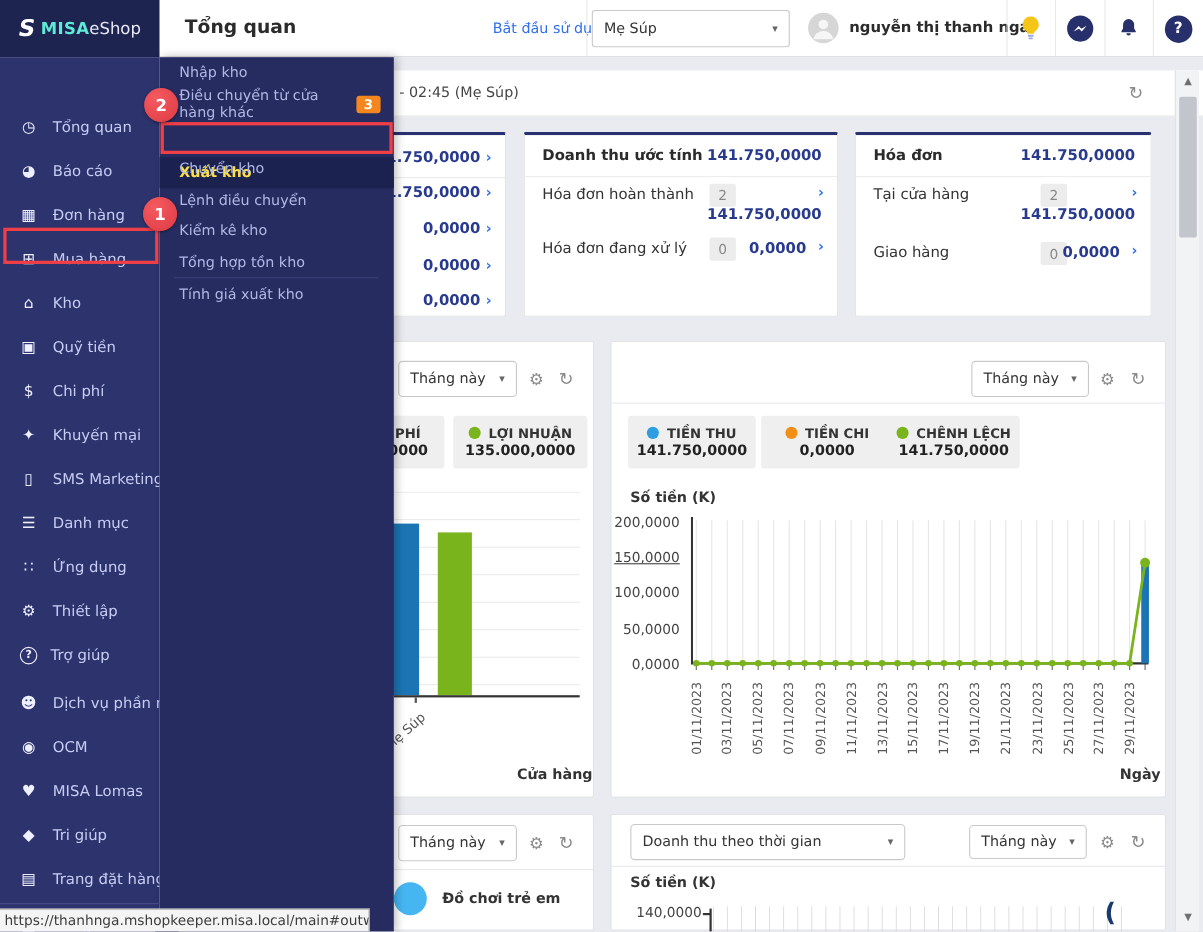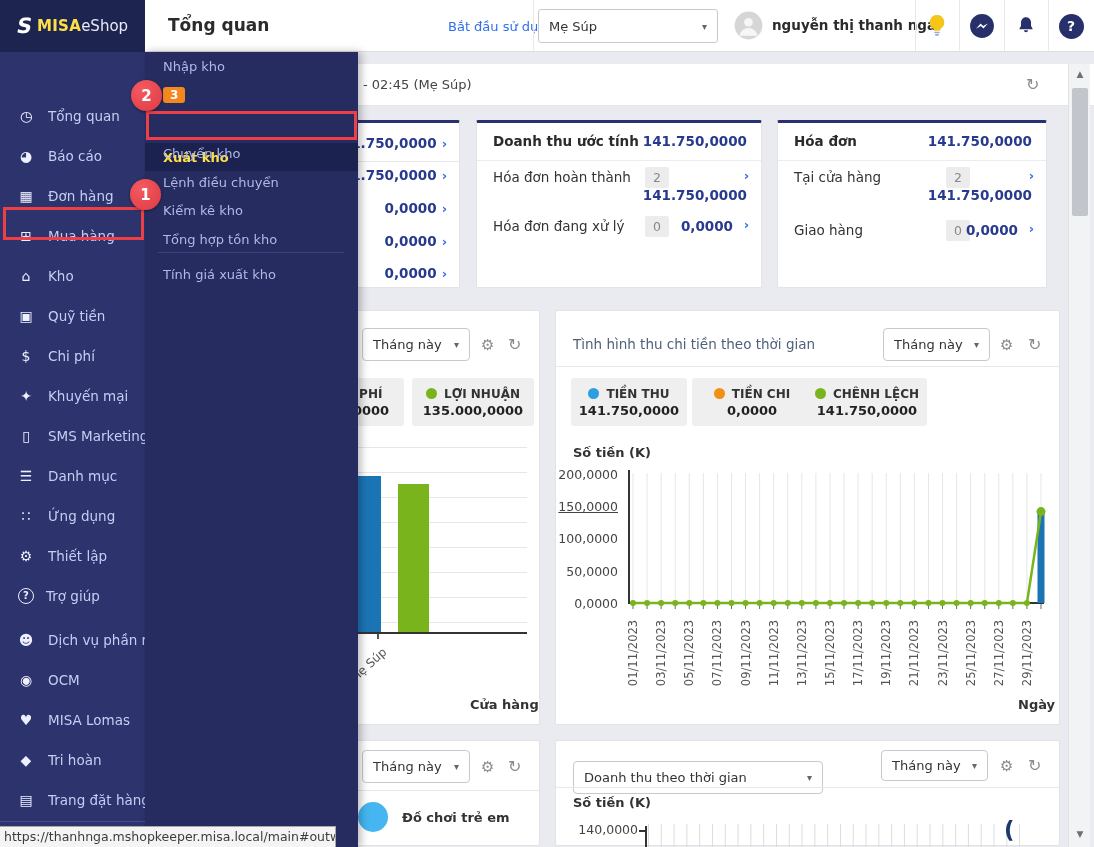--- a/index.html
+++ b/index.html
@@ -5,21 +5,21 @@
   * { margin:0; padding:0; box-sizing:border-box; }
   html,body { background:#fff; }
   body { font-family:"DejaVu Sans","Liberation Sans",sans-serif; font-size:13px; color:#333; }
   #app { position:relative; width:1094px; height:847px; overflow:hidden; background:#e9ebf1; outline:1px solid #c9c9c9; }
   .abs { position:absolute; }
 
   
   .header { position:absolute; left:0; top:0; width:1094px; height:52px; background:#fff; border-bottom:1px solid #ddd; z-index:20; }
   .logo-bar { position:absolute; left:0; top:0; width:145px; height:52px; background:#1e2450; display:flex; align-items:center; justify-content:center; gap:5px; z-index:21; }
   .logo-s { color:#fff; font-weight:bold; font-size:21px; transform:skewX(-10deg); }
-  .brand-b { color:#fde047; font-weight:bold; font-size:15px; letter-spacing:.3px; }
+  .brand-b { color:#5eead4; font-weight:bold; font-size:15px; letter-spacing:.3px; }
   .brand-l { color:#e8eaf6; font-size:15px; }
   .page-title { position:absolute; left:168px; top:15px; font-size:17px; font-weight:bold; color:#2b2b2b; }
   .start-link { position:absolute; left:448px; top:19px; color:#2f6fed; font-size:13px; cursor:pointer; }
   .hdr-divider { position:absolute; top:0; width:1px; height:51px; background:#e8e8e8; }
   .store-dd { position:absolute; left:538px; top:9px; width:180px; height:34px; border:1px solid #c9c9c9; border-radius:3px; background:#fff; display:flex; align-items:center; justify-content:space-between; padding:0 10px; }
   .dd-chevron { color:#666; font-size:10px; }
   .avatar { position:absolute; left:734px; top:11px; width:29px; height:29px; }
   .user-name { position:absolute; left:772px; top:17px; font-weight:bold; font-size:13.5px; color:#2b2b2b; }
   .user-chevron { position:absolute; left:930px; top:20px; color:#555; font-size:10px; }
   .hdr-icon { position:absolute; top:12px; width:28px; height:28px; display:flex; align-items:center; justify-content:center; cursor:pointer; }
@@ -187,21 +187,20 @@
   <div id="store-bars">
       <div class="bar" style="left: 350px; width: 31px; top: 476.075px; height: 155.925px; background: rgb(27, 117, 181);"></div>
       <div class="bar" style="left: 398px; width: 31px; top: 483.5px; height: 148.5px; background: rgb(122, 180, 29);"></div>
     </div>
   <div class="axis-line-x" style="left:358px; top:632px; width:169px;"></div>
   <div class="abs" style="left:377px; top:634px; width:2px; height:5px; background:#555; z-index:3;"></div>
   <span class="abs" style="left:346px; top:658px; font-size:12px; color:#555; transform:rotate(-42deg); z-index:3; white-space:nowrap;">Mẹ Súp</span>
   <span class="axis-title" style="left:470px; top:697px;text-align:right;">Cửa hàng</span>
 
   <div class="panel" style="left:555px; top:310px; width:505px; height:415px;"></div>
-  <span class="panel-title abs" style="left:573px; top:336px; z-index:3;">Tình hình thu chi tiền theo thời gian</span>
   <div class="dropdown" style="left:883px; top:328px; width:107px;">
     <span>Tháng này</span>
       <span class="dd-chevron">▾</span>
   </div>
   <span class="gear-ico abs" style="left:1000px; top:336px; z-index:3;">⚙</span>
   <span class="refresh-ico abs" style="left:1028px; top:335px; z-index:3;">↻</span>
   <div class="hline" style="left:556px; top:366px; width:503px;"></div>
   <div class="chip" style="left:571px; top:378px; width:116px;">
     <span class="l1">
         <span class="dot" style="background:#2d9fe0;"></span>
@@ -348,21 +347,21 @@
     <span>Tháng này</span>
       <span class="dd-chevron">▾</span>
   </div>
   <span class="gear-ico abs" style="left:481px; top:758px; z-index:3;">⚙</span>
   <span class="refresh-ico abs" style="left:508px; top:757px; z-index:3;">↻</span>
   <div class="hline" style="left:349px; top:790px; width:190px;"></div>
   <div class="abs" style="left:358px; top:802px; width:30px; height:30px; border-radius:50%; background:#45b6f2; z-index:3;"></div>
   <span class="abs" style="left:402px; top:810px; font-weight:bold; font-size:13px; z-index:3;">Đồ chơi trẻ em</span>
 
   <div class="panel" style="left:555px; top:740px; width:505px; height:106px;"></div>
-  <div class="dropdown" style="left:573px; top:749px; width:250px;margin-top:12px;">
+  <div class="dropdown" style="left:573px; top:749px; width:250px;">
     <span>Doanh thu theo thời gian</span>
       <span class="dd-chevron">▾</span>
   </div>
   <div class="dropdown" style="left:881px; top:750px; width:107px; height:31px;">
     <span>Tháng này</span>
       <span class="dd-chevron">▾</span>
   </div>
   <span class="gear-ico abs" style="left:1000px; top:757px; z-index:3;">⚙</span>
   <span class="refresh-ico abs" style="left:1028px; top:756px; z-index:3;">↻</span>
   <div class="hline" style="left:556px; top:787px; width:503px;"></div>
@@ -488,56 +487,57 @@
       <div class="sb-item" style="top: 610px;">
         <span class="sb-ico">◉</span>
         <span class="sb-label">OCM</span>
       </div>
       <div class="sb-item" style="top: 650px;">
         <span class="sb-ico">♥</span>
         <span class="sb-label">MISA Lomas</span>
       </div>
       <div class="sb-item" style="top: 690px;">
         <span class="sb-ico">◆</span>
-        <span class="sb-label">Tri hoàn</span>
+        <span class="sb-label">Tri giúp</span>
       </div>
       <div class="sb-item" style="top: 730px;">
         <span class="sb-ico">▤</span>
         <span class="sb-label">Trang đặt hàng</span>
       </div>
       <div class="sb-item" style="top: 771px;">
         <span class="sb-ico">▧</span>
         <span class="sb-label">Hàng hóa</span>
       </div>
     </div>
 
   <div class="submenu"></div>
   <div id="submenu-items">
       <div class="sm-item" style="top: 52px; z-index: 25;">
         <span>Nhập kho</span>
       </div>
       <div class="sm-item" style="top: 81px; z-index: 25;">
+        <span>Điều chuyển từ cửa hàng khác</span>
         <span class="sm-badge">3</span>
       </div>
       <div class="sm-item active" style="top: 112px; z-index: 25;">
         <span>Xuất kho</span>
       </div>
       <div class="sm-item" style="top: 139px; z-index: 25;">
         <span>Chuyển kho</span>
       </div>
       <div class="sm-item" style="top: 168px; z-index: 25;">
         <span>Lệnh điều chuyển</span>
       </div>
       <div class="sm-item" style="top: 196px; z-index: 25;">
         <span>Kiểm kê kho</span>
       </div>
       <div class="sm-item" style="top: 225px; z-index: 25;">
         <span>Tổng hợp tồn kho</span>
       </div>
-      <div class="sm-item" style="top: 254px; z-index: 25; align-items: flex-end;">
+      <div class="sm-item" style="top: 254px; z-index: 25;">
         <span>Tính giá xuất kho</span>
       </div>
     </div>
   <div class="sm-divider"></div>
 
   <div class="ann-box" style="left:3px; top:207px; width:141px; height:33px;"></div>
   <div class="ann-box" style="left:146px; top:111px; width:211px; height:29px;"></div>
   <div class="ann-circle" style="left:131px; top:80px;">2</div>
   <div class="ann-circle" style="left:130px; top:179px;">1</div>
 

